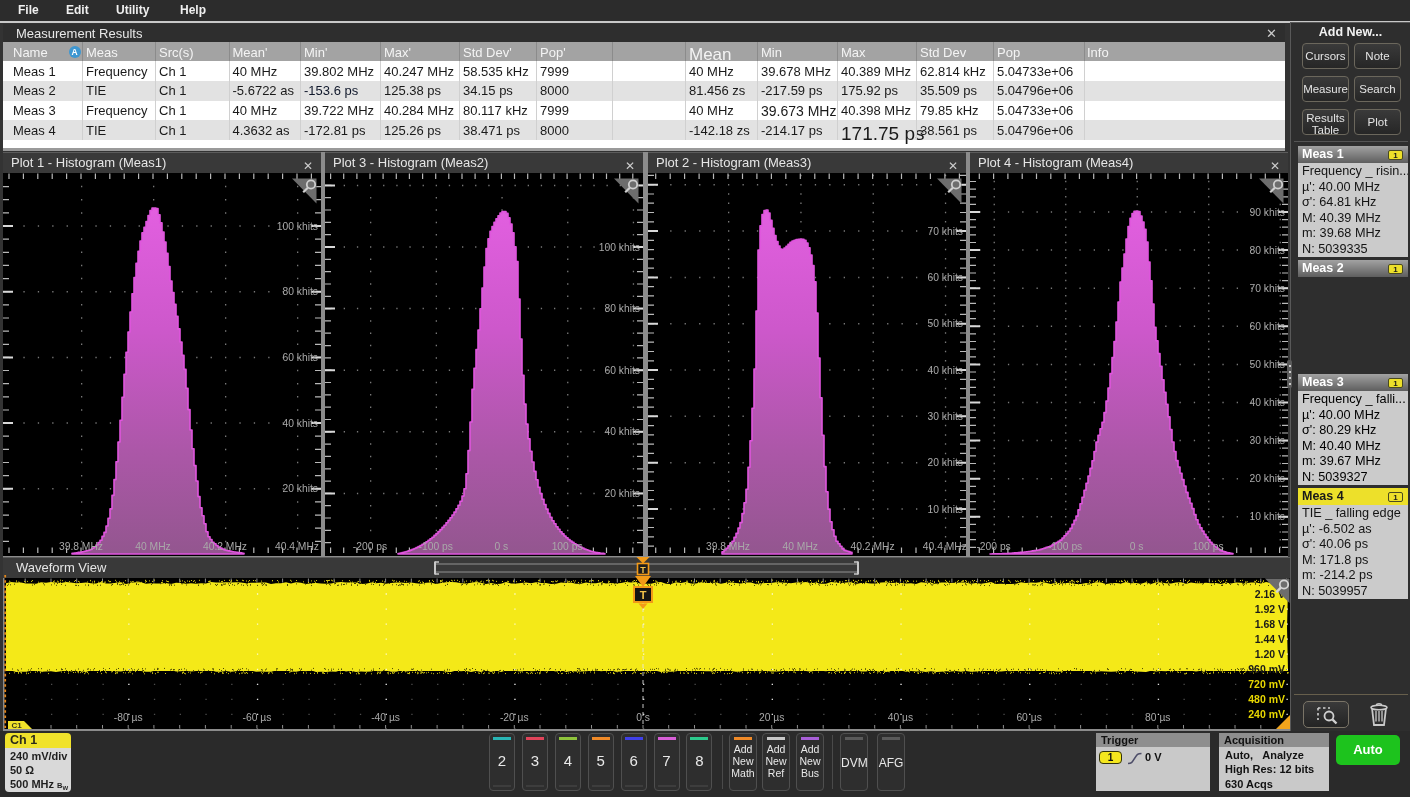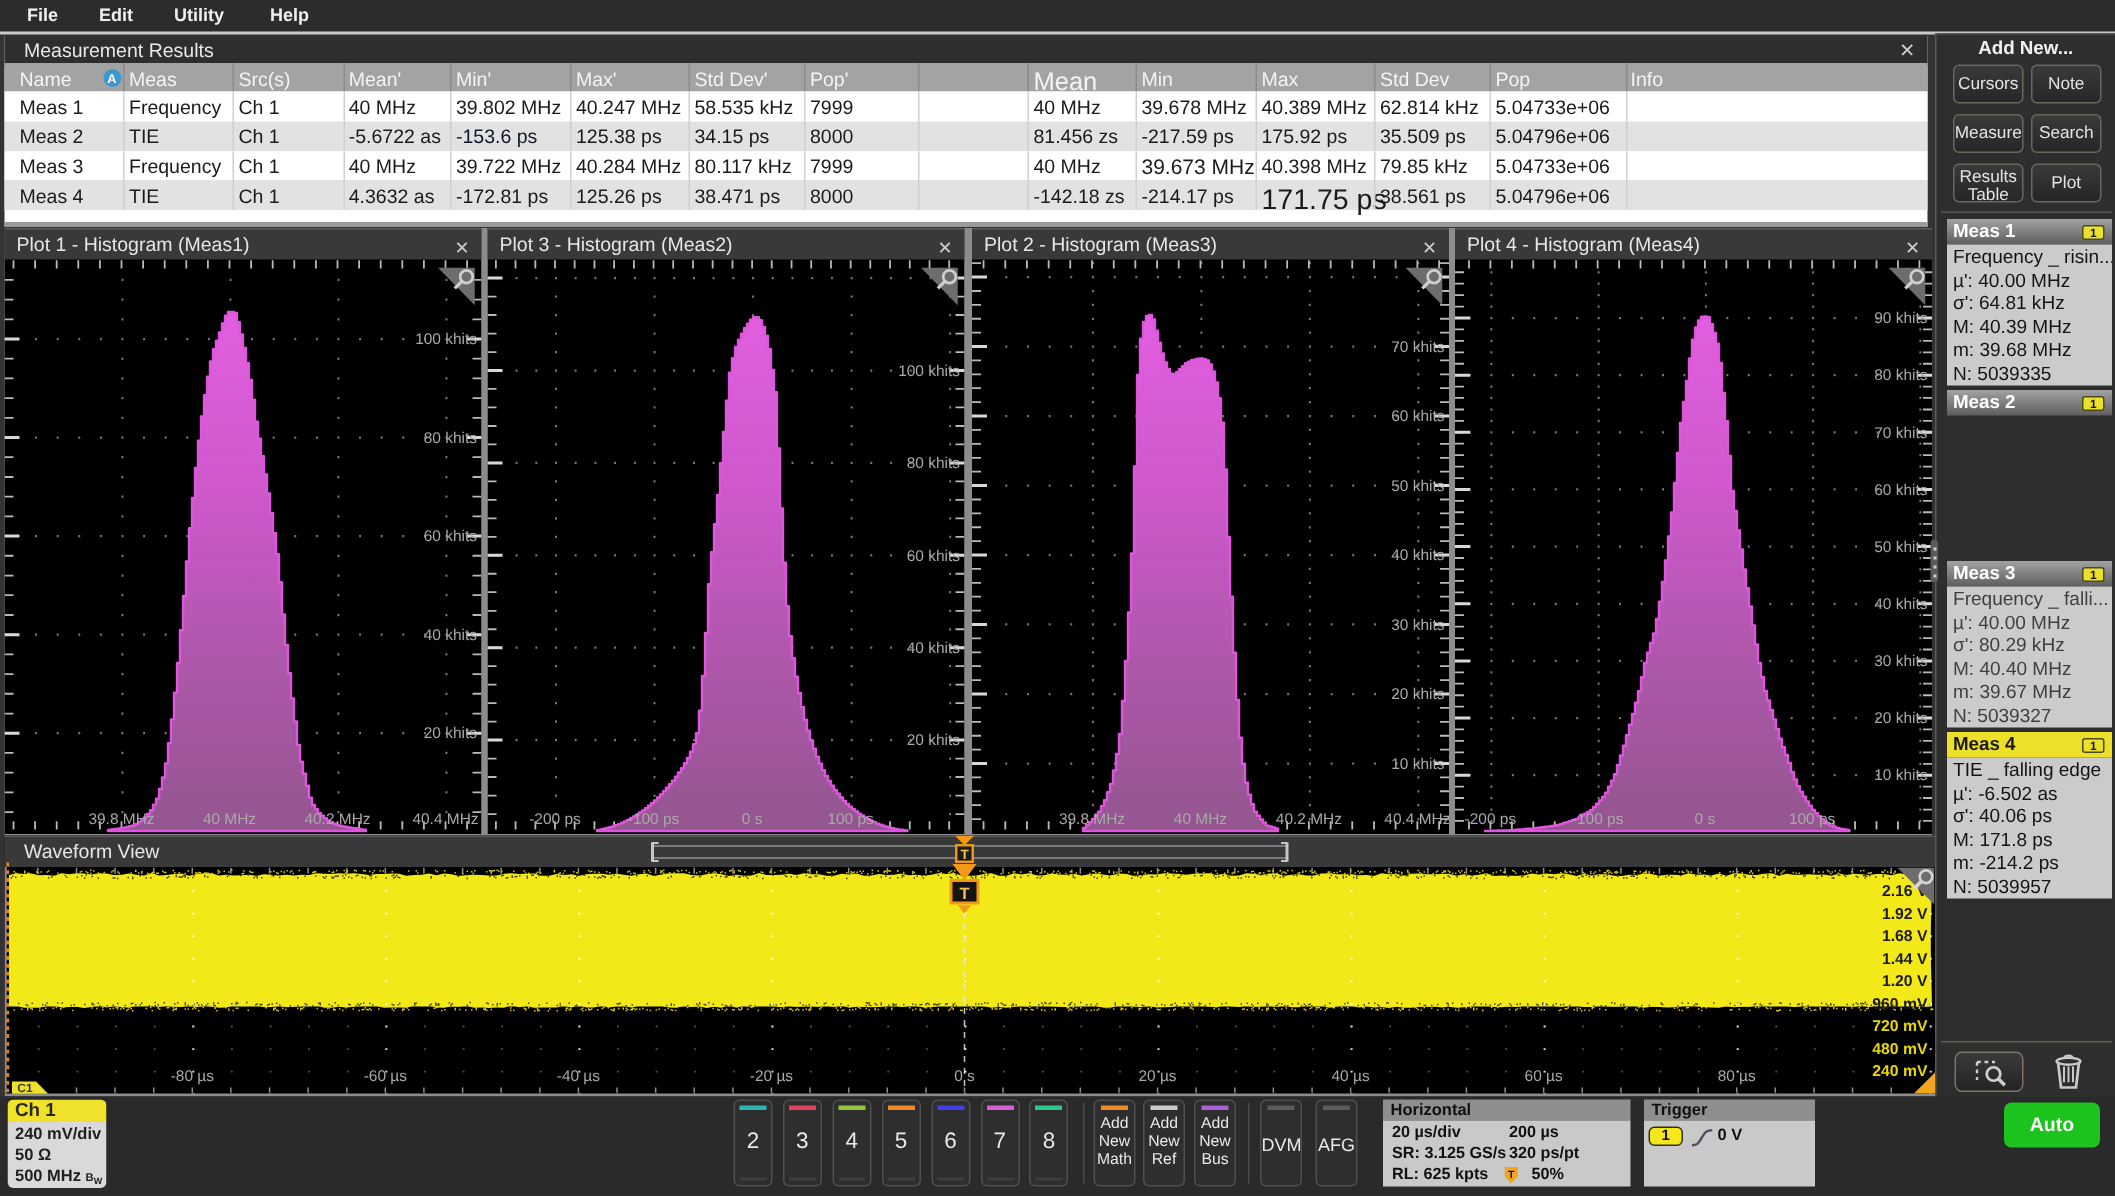--- a/index.html
+++ b/index.html
@@ -349,21 +349,21 @@
     <div style="position:absolute;left:63px;top:20px;width:47px;height:26px;background:linear-gradient(#3a3a3a,#262626);border:1px solid #6b675c;border-radius:4px;box-sizing:border-box;color:#e4e4e4;font-size:11.5px;line-height:24px;text-align:center;padding-top:0px">Note</div>
     <div style="position:absolute;left:11px;top:53px;width:47px;height:26px;background:linear-gradient(#3a3a3a,#262626);border:1px solid #6b675c;border-radius:4px;box-sizing:border-box;color:#e4e4e4;font-size:11.5px;line-height:24px;text-align:center;padding-top:0px">Measure</div>
     <div style="position:absolute;left:63px;top:53px;width:47px;height:26px;background:linear-gradient(#3a3a3a,#262626);border:1px solid #6b675c;border-radius:4px;box-sizing:border-box;color:#e4e4e4;font-size:11.5px;line-height:24px;text-align:center;padding-top:0px">Search</div>
     <div style="position:absolute;left:11px;top:86px;width:47px;height:26px;background:linear-gradient(#3a3a3a,#262626);border:1px solid #6b675c;border-radius:4px;box-sizing:border-box;color:#e4e4e4;font-size:11.5px;line-height:12px;text-align:center;padding-top:2px">Results<br>Table</div>
     <div style="position:absolute;left:63px;top:86px;width:47px;height:26px;background:linear-gradient(#3a3a3a,#262626);border:1px solid #6b675c;border-radius:4px;box-sizing:border-box;color:#e4e4e4;font-size:11.5px;line-height:24px;text-align:center;padding-top:0px">Plot</div>
     <div style="position:absolute;left:3px;top:118px;width:114px;height:1px;background:#555"></div>
     <div style="position:absolute;left:7px;top:123px;width:110px;height:17px;background:linear-gradient(#a2a2a2,#5e5e5e);color:#fff;font-size:12.5px;font-weight:bold;padding-left:4px;box-sizing:border-box;line-height:17px">Meas 1<span style="position:absolute;right:5px;top:3.5px;width:15px;height:10px;background:#ede02a;border:1px solid #4a4a20;border-radius:2px;font-size:8px;font-weight:bold;color:#1a1a1a;text-align:center;line-height:9px;box-sizing:border-box">1</span></div>
     <div style="position:absolute;left:7px;top:140px;width:110px;height:94px;background:#cbcbcb;color:#141414;font-size:12.7px;line-height:15.6px;padding:1px 0 0 4px;box-sizing:border-box;white-space:nowrap;overflow:hidden">Frequency _ risin...<br>µ': 40.00 MHz<br>σ': 64.81 kHz<br>M: 40.39 MHz<br>m: 39.68 MHz<br>N: 5039335</div>
     <div style="position:absolute;left:7px;top:237px;width:110px;height:17px;background:linear-gradient(#a2a2a2,#5e5e5e);color:#fff;font-size:12.5px;font-weight:bold;padding-left:4px;box-sizing:border-box;line-height:17px">Meas 2<span style="position:absolute;right:5px;top:3.5px;width:15px;height:10px;background:#ede02a;border:1px solid #4a4a20;border-radius:2px;font-size:8px;font-weight:bold;color:#1a1a1a;text-align:center;line-height:9px;box-sizing:border-box">1</span></div>
     <div style="position:absolute;left:7px;top:351px;width:110px;height:17px;background:linear-gradient(#a2a2a2,#5e5e5e);color:#fff;font-size:12.5px;font-weight:bold;padding-left:4px;box-sizing:border-box;line-height:17px">Meas 3<span style="position:absolute;right:5px;top:3.5px;width:15px;height:10px;background:#ede02a;border:1px solid #4a4a20;border-radius:2px;font-size:8px;font-weight:bold;color:#1a1a1a;text-align:center;line-height:9px;box-sizing:border-box">1</span></div>
-    <div style="position:absolute;left:7px;top:368px;width:110px;height:94px;background:#cbcbcb;color:#404040;font-size:12.7px;line-height:15.6px;padding:1px 0 0 4px;box-sizing:border-box;white-space:nowrap;overflow:hidden">Frequency _ falli...<br>µ': 40.00 MHz<br>σ': 80.29 kHz<br>M: 40.40 MHz<br>m: 39.67 MHz<br>N: 5039327</div>
+    <div style="position:absolute;left:7px;top:368px;width:110px;height:94px;background:#cbcbcb;color:#000000;font-size:12.7px;line-height:15.6px;padding:1px 0 0 4px;box-sizing:border-box;white-space:nowrap;overflow:hidden">Frequency _ falli...<br>µ': 40.00 MHz<br>σ': 80.29 kHz<br>M: 40.40 MHz<br>m: 39.67 MHz<br>N: 5039327</div>
     <div style="position:absolute;left:7px;top:465px;width:110px;height:17px;background:#ede02a;color:#1a1a1a;font-size:12.5px;font-weight:bold;padding-left:4px;box-sizing:border-box;line-height:17px">Meas 4<span style="position:absolute;right:5px;top:3.5px;width:15px;height:10px;background:#ede02a;border:1px solid #4a4a20;border-radius:2px;font-size:8px;font-weight:bold;color:#1a1a1a;text-align:center;line-height:9px;box-sizing:border-box">1</span></div>
     <div style="position:absolute;left:7px;top:482px;width:110px;height:94px;background:#cbcbcb;color:#141414;font-size:12.7px;line-height:15.6px;padding:1px 0 0 4px;box-sizing:border-box;white-space:nowrap;overflow:hidden">TIE _ falling edge<br>µ': -6.502 as<br>σ': 40.06 ps<br>M: 171.8 ps<br>m: -214.2 ps<br>N: 5039957</div>
     <div style="position:absolute;left:3px;top:671px;width:114px;height:1px;background:#675f4c"></div>
     <div style="position:absolute;left:12px;top:678px;width:46px;height:27px;background:linear-gradient(#3a3a3a,#242424);border:1px solid #7a7467;border-radius:5px;box-sizing:border-box">
       <svg width="44" height="25" viewBox="0 0 44 25">
         <path d="M14,6 h12 M14,6 v12" stroke="#cfcfcf" stroke-width="1.6" stroke-dasharray="2.5,2.5" fill="none"></path>
         <circle cx="25" cy="14" r="4.5" fill="none" stroke="#cfcfcf" stroke-width="1.8"></circle>
         <line x1="28.4" y1="17.4" x2="32.5" y2="21.5" stroke="#cfcfcf" stroke-width="2.4"></line>
       </svg>
     </div>
@@ -433,38 +433,27 @@
     </div>
     <i style="position:absolute;left:832px;top:4px;width:1px;height:54px;background:#4a4a4a"></i>
     <div style="position:absolute;left:840px;top:2px;width:28px;height:58px;background:#2e2e2e;border:1px solid #4f4f4f;border-radius:4px;box-sizing:border-box">
       <div style="position:absolute;left:4px;top:3px;width:18px;height:2.5px;background:#5a5a5a"></div>
       <div style="position:absolute;left:0;top:22px;width:26px;text-align:center;font-size:12px;color:#e8e8e8">DVM</div>
     </div>
     <div style="position:absolute;left:877px;top:2px;width:28px;height:58px;background:#2e2e2e;border:1px solid #4f4f4f;border-radius:4px;box-sizing:border-box">
       <div style="position:absolute;left:4px;top:3px;width:18px;height:2.5px;background:#5a5a5a"></div>
       <div style="position:absolute;left:0;top:22px;width:26px;text-align:center;font-size:12px;color:#e8e8e8">AFG</div>
     </div>
-    <div style="position:absolute;left:922px;top:2px;width:165px;height:58px">
-      <div style="position:absolute;left:0;top:0;width:165px;height:14px;background:#8e8e8e;color:#111;font-size:11px;font-weight:bold;padding-left:5px;box-sizing:border-box;line-height:14px">Horizontal</div>
-      <div style="position:absolute;left:0;top:14px;width:165px;height:44px;background:#c9c9c9;color:#111;font-size:10.8px;font-weight:bold;line-height:14.4px">
-        <span style="position:absolute;left:6px;top:1px">20 µs/div</span>
-        <span style="position:absolute;left:84px;top:1px">200 µs</span>
-        <span style="position:absolute;left:6px;top:15px">SR: 3.125 GS/s</span>
-        <span style="position:absolute;left:84px;top:15px">320 ps/pt</span>
-        <span style="position:absolute;left:6px;top:29px">RL: 625 kpts</span>
-        <svg style="position:absolute;left:81px;top:31px" width="9" height="11" viewBox="0 0 9 11">
-          <polygon points="0,0 9,0 9,6 4.5,11 0,6" fill="#f2a41c"></polygon>
-          <text x="4.5" y="7.5" font-size="7" font-weight="bold" fill="#111" text-anchor="middle">T</text>
-        </svg>
-        <span style="position:absolute;left:99px;top:29px">50%</span>
-      </div>
-    </div>
     <div style="position:absolute;left:1096px;top:2px;width:114px;height:58px">
       <div style="position:absolute;left:0;top:0;width:114px;height:14px;background:#8e8e8e;color:#111;font-size:11px;font-weight:bold;padding-left:5px;box-sizing:border-box;line-height:14px">Trigger</div>
       <div style="position:absolute;left:0;top:14px;width:114px;height:44px;background:#c9c9c9;color:#111;font-size:11px;font-weight:bold">
         <span style="position:absolute;left:3px;top:4px;width:23px;height:13px;background:#f5e71e;border:1.5px solid #33330a;border-radius:4px;text-align:center;line-height:11px;font-size:10px;box-sizing:border-box">1</span>
         <svg style="position:absolute;left:31px;top:4px" width="16" height="14" viewBox="0 0 16 14">
           <path d="M1,12.5 C4.5,12.5 5,11.5 7.5,7.5 C10,3.5 10.5,2.5 14.5,2.5" fill="none" stroke="#4d4d68" stroke-width="1.6"></path>
         </svg>
         <span style="position:absolute;left:49px;top:4px">0 V</span>
       </div>
     </div>
+    <div style="position:absolute;left:1219px;top:2px;width:110px;height:58px">
+      <div style="position:absolute;left:0;top:0;width:110px;height:14px;background:#8e8e8e;color:#111;font-size:11px;font-weight:bold;padding-left:5px;box-sizing:border-box;line-height:14px">Acquisition</div>
+      <div style="position:absolute;left:0;top:14px;width:110px;height:44px;background:#c9c9c9;color:#111;font-size:11px;font-weight:bold;line-height:14.4px;padding:1px 0 0 6px;box-sizing:border-box">Auto,&nbsp;&nbsp;&nbsp;Analyze<br>High Res: 12 bits<br>630 Acqs</div>
+    </div>
     <div style="position:absolute;left:1336px;top:4px;width:64px;height:30px;background:#1dc31d;border-radius:5px;color:#fff;font-size:13px;font-weight:bold;text-align:center;line-height:30px">Auto</div>
   </div>
 </body></html>

